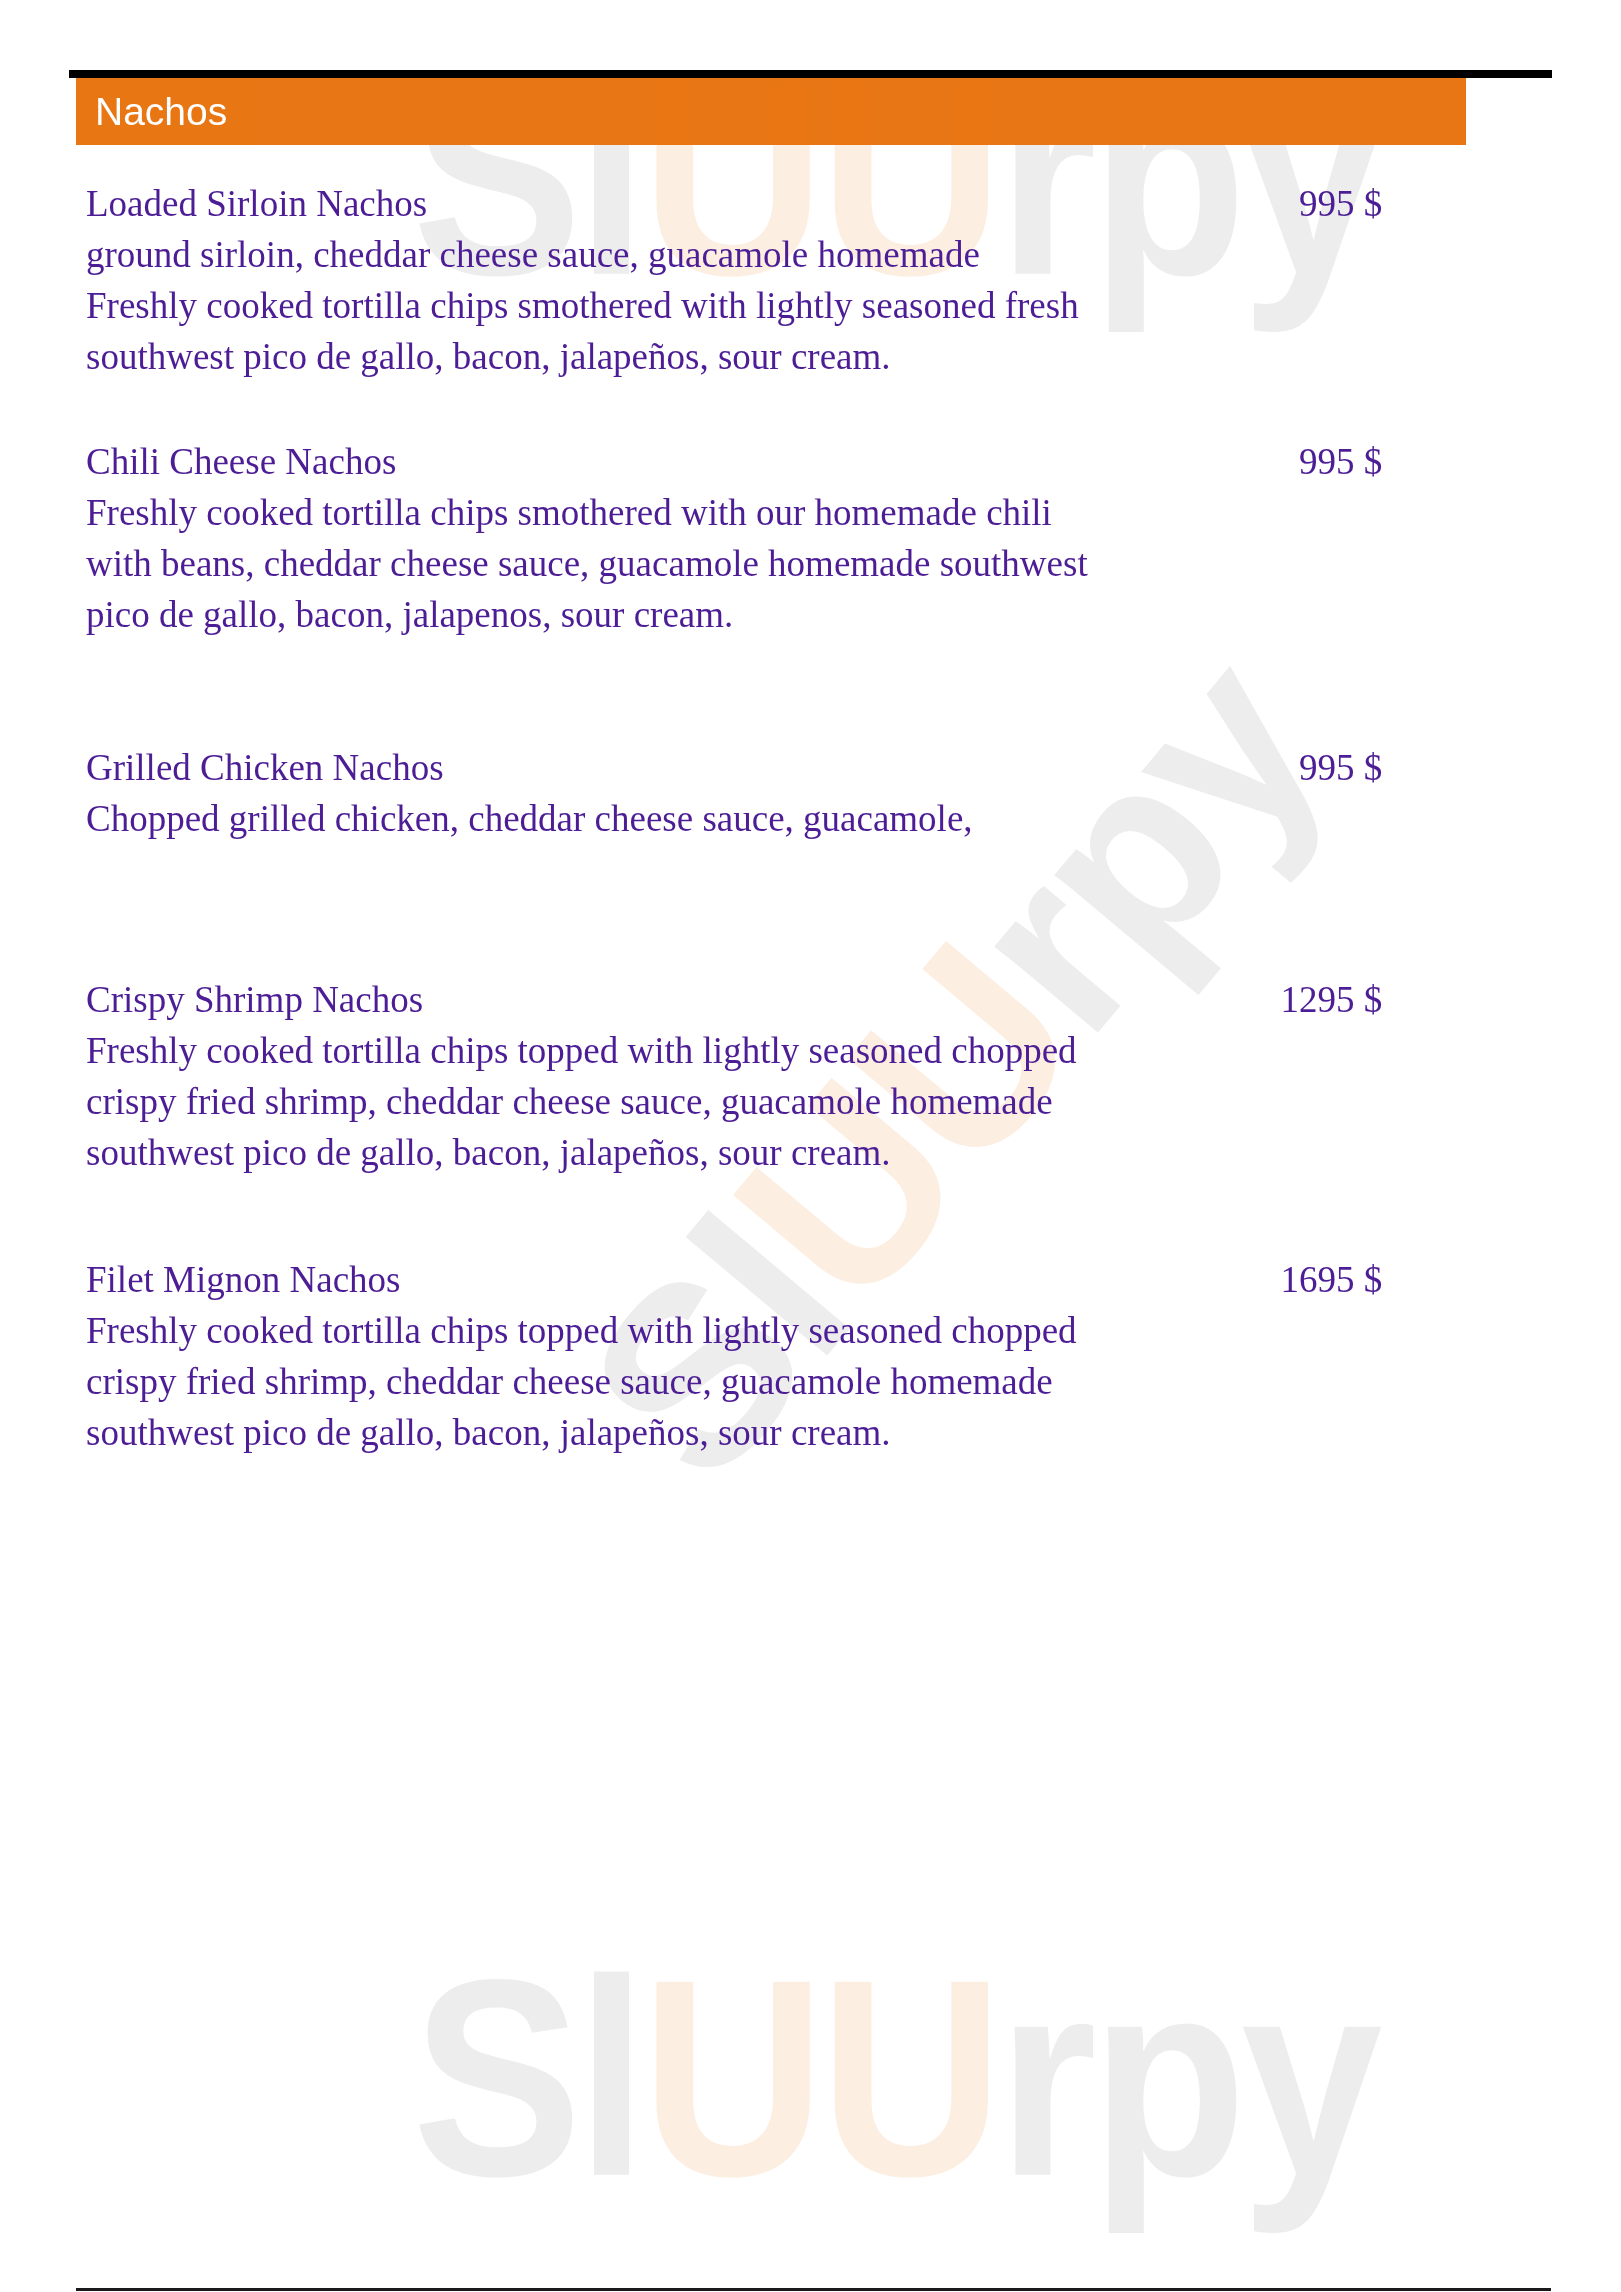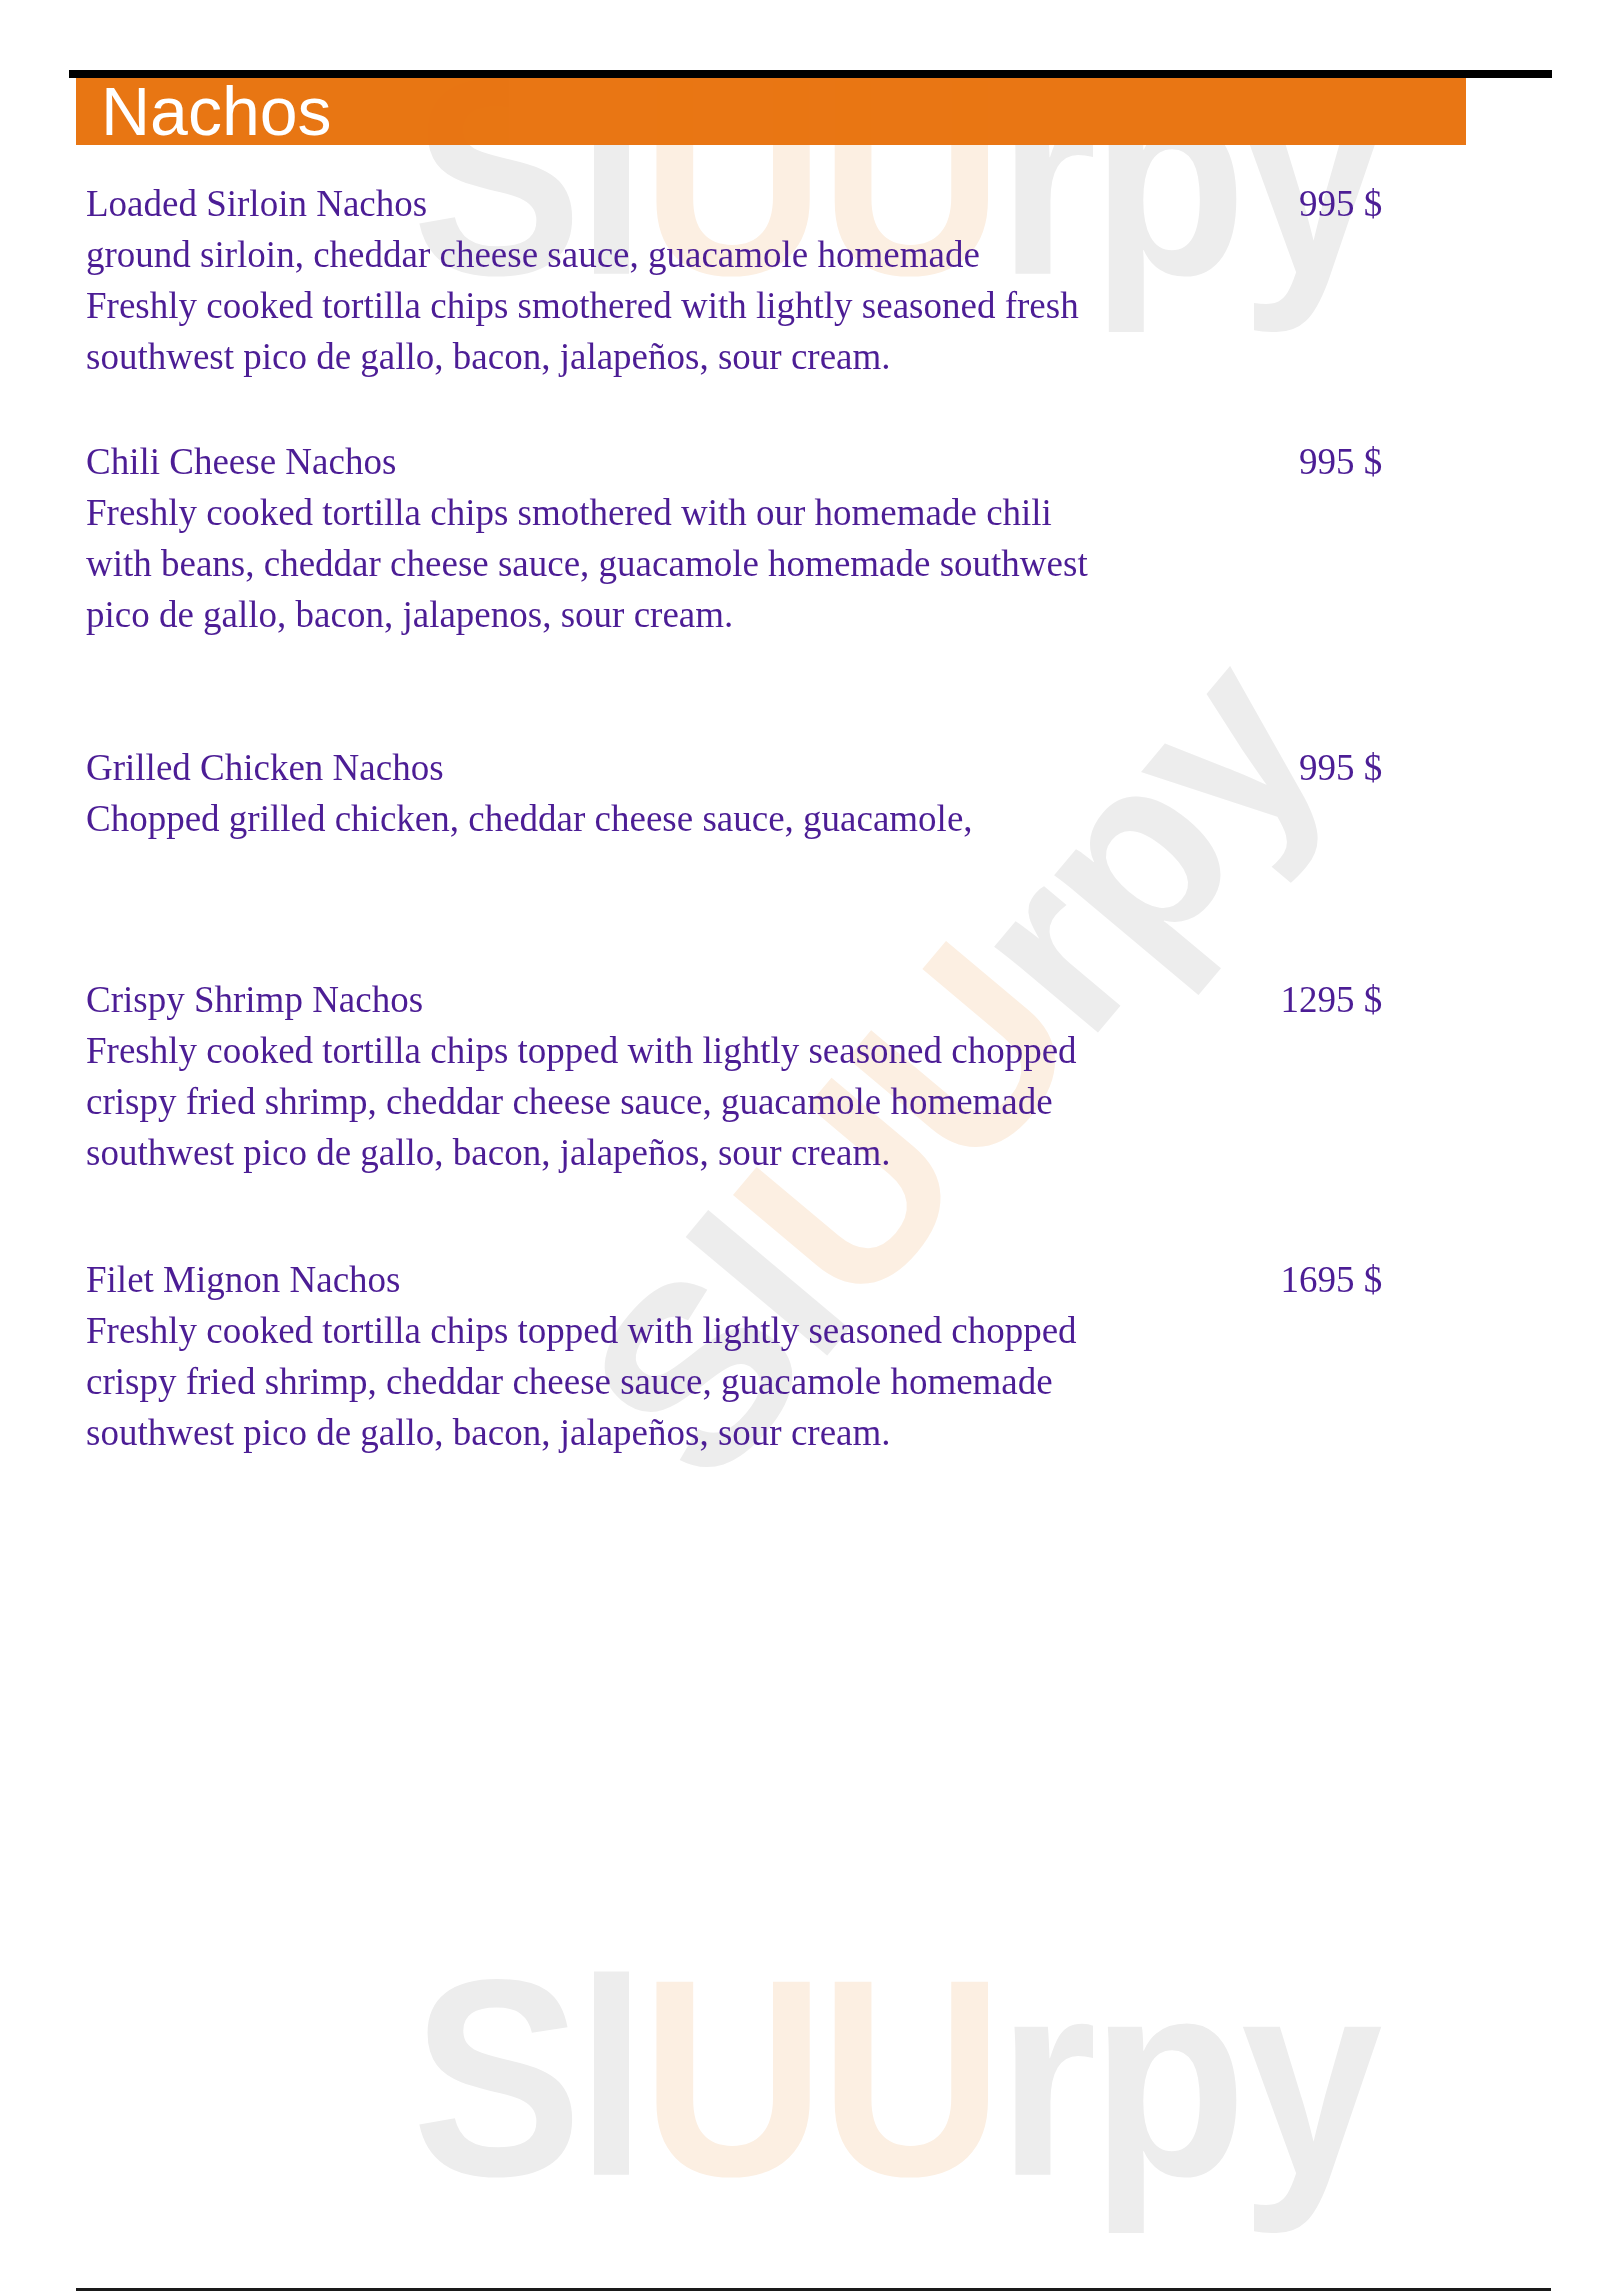--- a/index.html
+++ b/index.html
@@ -5,21 +5,21 @@
   html, body { margin:0; padding:0; background:#ffffff; }
   body { width:1621px; height:2293px; position:relative; overflow:hidden; }
   .wm { position:absolute; font-family:"Liberation Sans", sans-serif; font-weight:bold; letter-spacing:-5.9px; line-height:1; pointer-events:none; white-space:nowrap; z-index:0; }
   .wm .g { color:#ededed; }
   .wm .o { color:#fcefe2; }
   .wm-top { left:412px; top:49px; font-size:255px; transform:scaleY(1.1); }
   .wm-mid { left:470px; top:941px; font-size:255px; transform:rotate(-50deg); transform-origin:center; }
   .wm-bot { left:412px; top:1950px; font-size:255px; transform:scaleY(1.1); }
   .rule-top { position:absolute; left:69px; top:70px; width:1483px; height:7.8px; background:#000; z-index:2; }
   .header-bar { position:absolute; left:76px; top:77px; width:1390px; height:68px; background:#E8720C; z-index:1; opacity:0.97; }
-  .header-title { position:absolute; left:25px; top:3.9px; color:#ffffff; font-family:"Liberation Sans", sans-serif; font-size:68px; line-height:61px; }
+  .header-title { position:absolute; left:19px; top:3.9px; color:#ffffff; font-family:"Liberation Sans", sans-serif; font-size:39px; line-height:61px; }
   .item { position:absolute; left:86px; width:1304px; z-index:3; font-family:"Liberation Serif", serif; font-size:37px; line-height:51px; color:#4c1d95; }
   .item .title { display:block; }
   .item .price { position:absolute; right:7.8px; top:0; }
   .item .desc-line { display:block; white-space:nowrap; }
   .rule-bottom { position:absolute; left:76px; top:2288px; width:1475px; height:2.9px; background:#1a1a1a; z-index:2; }
 </style>
 </head>
 <body>
 
 <div class="wm wm-top">

